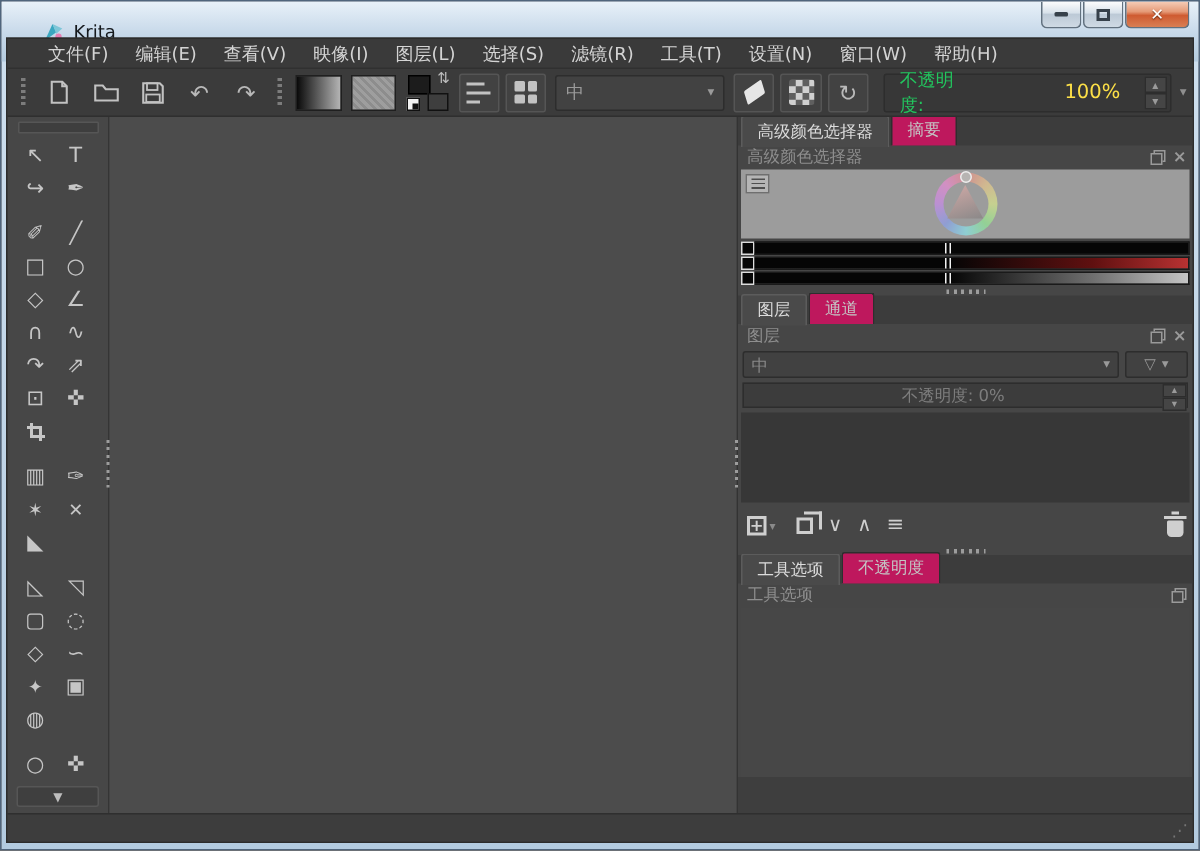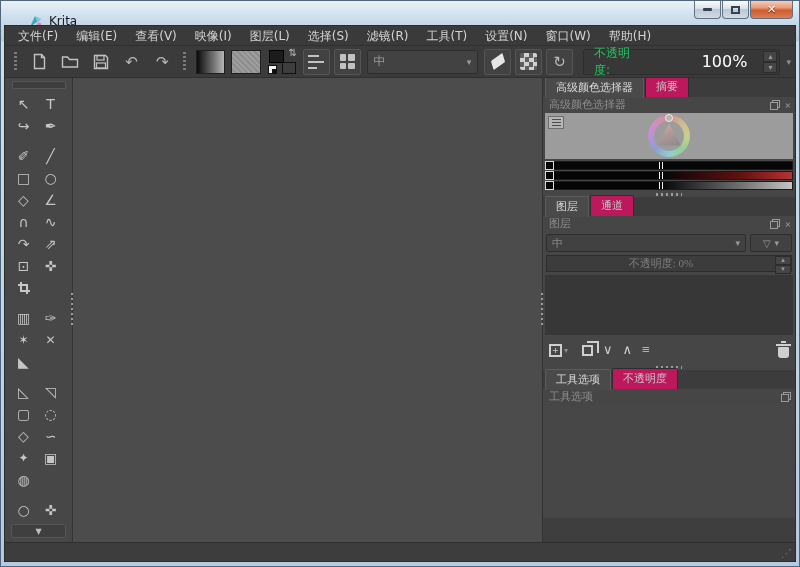--- a/index.html
+++ b/index.html
@@ -27,21 +27,21 @@
   .min-bar { width:9px; height:3px; background:#37414b; border-radius:1px; }
   .max-box { width:9px; height:8px; border:2px solid #37414b; background:transparent; }
   .close-x { font-size:11px; font-weight:bold; color:#fff; text-shadow:0 1px 1px #5d2208; }
 
   
   .app { position:absolute; left:3px; right:3px; top:24px; bottom:4px;
     background:#3b3b3b; display:flex; flex-direction:column; border:1px solid #2c2c2c; }
 
   
   .menubar { height:20px; display:flex; align-items:center; background:#3a3a3a;
-    border-bottom:1px solid #303030; padding-left:4px; }
+    border-bottom:1px solid #303030; padding-left:18px; }
   .menu-item { font-size:12px; color:#d4d4d4; padding:0 9px; line-height:20px; cursor:default; }
 
   
   .toolbar { height:32px; background:#3b3b3b; border-bottom:1px solid #2f2f2f;
     display:flex; align-items:center; padding:0 4px; }
   .grip { width:5px; height:20px; margin:0 5px;
     background:repeating-linear-gradient(to bottom,#7c7c7c 0 2px,transparent 2px 4px);
     background-size:3px 100%; background-repeat:no-repeat; }
   .tbtn { width:28px; height:26px; display:flex; align-items:center; justify-content:center;
     color:#b9b9b9; font-size:15px; margin:0 2px; }
@@ -64,21 +64,21 @@
   .tb-dropdown { width:116px; height:24px; border:1px solid #2d2d2d; background:#424242; border-radius:2px;
     display:flex; align-items:center; padding:0 6px; margin:0 4px; }
   .tb-dropdown .val { flex:1; font-size:12px; color:#9a9a9a; }
   .dd-arrow { font-size:9px; color:#9a9a9a; }
   .eraser-ic { width:14px; height:9px; background:#e6e6e6; transform:rotate(-35deg) skewX(-18deg); border-radius:1px; }
   .checker-ic { width:17px; height:17px;
     background:repeating-conic-gradient(#d0d0d0 0 25%,#5f5f5f 0 50%); background-size:9px 9px; border-radius:2px; }
   .opacity-box { display:flex; align-items:center; height:26px; margin-left:8px;
     background:#373737; border:1px solid #2d2d2d; border-radius:2px; padding:0 2px 0 10px; }
   .opacity-box .lab { font-size:12px; color:#22c55e; margin-right:14px; }
-  .opacity-box .val { font-size:16px; color:#ffffff; margin-right:16px;margin-left:48px; }
+  .opacity-box .val { font-size:13px; color:#fde047; margin-right:16px;margin-left:48px; }
   .spinner { display:flex; flex-direction:column; width:16px; }
   .spinner span { font-size:8px; line-height:9px; text-align:center; color:#9a9a9a; background:#454545; border:1px solid #2d2d2d; }
   .tb-more { font-size:9px; color:#8f8f8f; margin-left:6px; }
 
   
   .main { flex:1; display:flex; position:relative; overflow:hidden; }
 
   
   .toolbox { width:68px; background:#474747; border-right:1px solid #353535;
     display:flex; flex-direction:column; }
@@ -99,22 +99,22 @@
     border-radius:2px; text-align:center; font-size:8px; color:#bdbdbd; line-height:13px; }
 
   
   .canvas { flex:1; background:#4c4c4c; position:relative; }
   .vsplit { position:absolute; top:215px; width:4px; height:32px;
     background:repeating-linear-gradient(to bottom,#9c9c9c 0 2px,transparent 2px 5px);
     background-size:2px 100%; background-position:1px 0; background-repeat:no-repeat; }
   .vsplit.left { left:-3px; } .vsplit.right { right:-2px; }
 
   
-  .dock { width:253px; background:#464646; border-left:1px solid #333;
-    display:flex; flex-direction:column;font-family:Liberation Serif, serif; }
+  .dock { width:304px; background:#464646; border-left:1px solid #333;
+    display:flex; flex-direction:column; }
   .tabbar { height:19px; display:flex; align-items:flex-end; background:#3c3c3c; padding-left:2px; }
   .tab { font-size:11px; padding:2px 10px 3px; color:#c4c4c4; background:#be185d;
     border:1px solid #2e2e2e; border-bottom:none; margin-right:1px; border-radius:2px 2px 0 0; }
   .tab.active { background:#4a4a4a; color:#dcdcdc; border-color:#5c5c5c; position:relative; top:1px; }
   .docker-head { height:15px; display:flex; align-items:center; padding:0 4px 0 6px; }
   .docker-head .dtitle { flex:1; font-size:11px; color:#8e8e8e; }
   .dicon { margin-left:5px; }
   .float-ic { position:relative; width:10px; height:10px; display:inline-block; }
   .float-ic::before { content:""; position:absolute; right:0; top:0; width:6px; height:6px; border:1px solid #9a9a9a; }
   .float-ic::after { content:""; position:absolute; left:0; bottom:0; width:6px; height:6px; border:1px solid #9a9a9a; background:#464646; }

